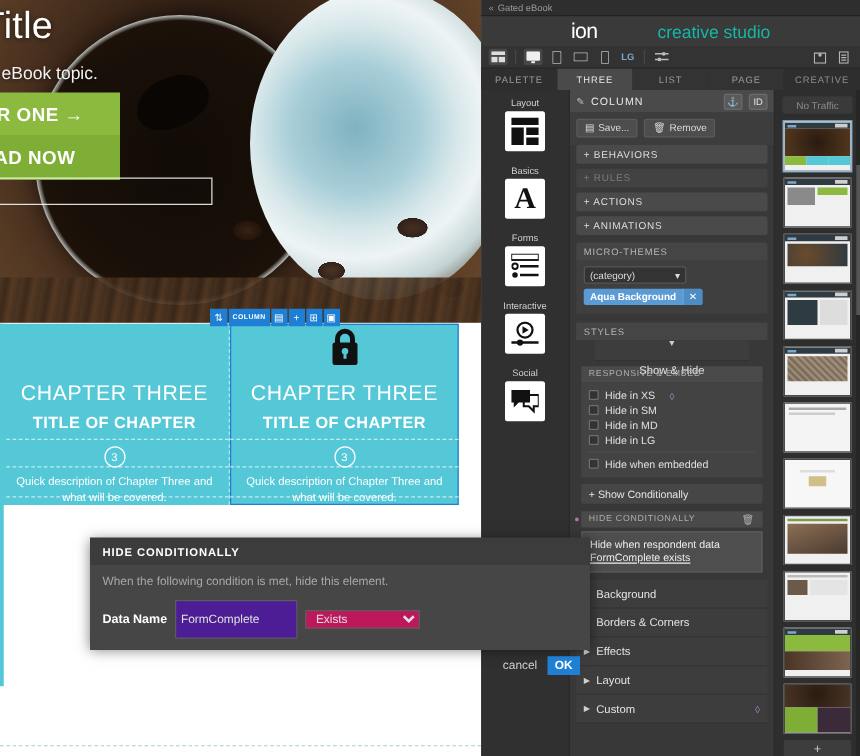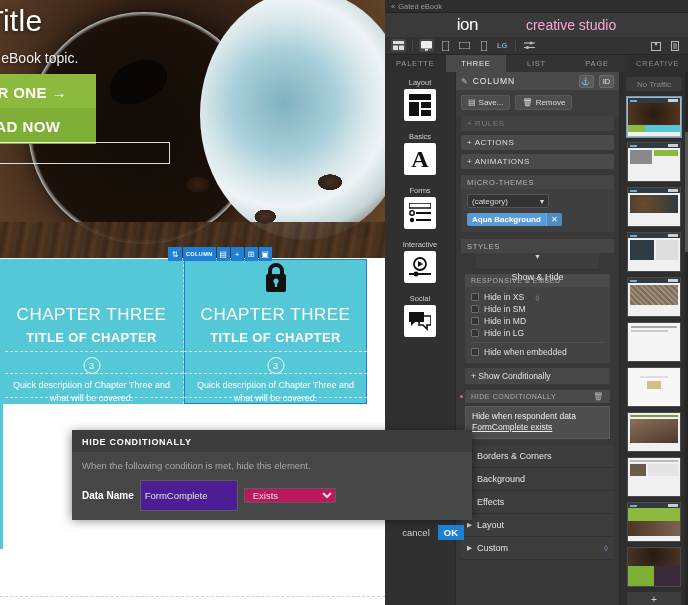--- a/index.html
+++ b/index.html
@@ -179,21 +179,21 @@
   .breadcrumb {
     height: 13px; background: #2e2e2e; border-bottom: 1px solid #222;
     font-size: 7.5px; color: #9a9a9a; display: flex; align-items: center;
     padding-left: 6px;
   }
   .ionbar {
     height: 24px; background: #3a3a3a; display: flex; align-items: center;
     justify-content: center; gap: 48px; position: relative;
   }
   .ion-logo { font-size: 17px; color: #ffffff; letter-spacing: -.5px; }
-  .ion-studio { font-size: 14px; color: #f9a8d4; font-weight: 400; }
+  .ion-studio { font-size: 14px; color: #14b8a6; font-weight: 400; }
   .toolbar2 {
     height: 18px; background: #333333; display: flex; align-items: center;
     gap: 4px; padding: 0 6px; border-bottom: 1px solid #262626;
   }
   .tb-btn {
     width: 15px; height: 13px; display: flex; align-items: center;
     justify-content: center; color: #cfcfcf;
   }
   .tb-btn.act { background: #484848; border-radius: 2px; }
   .tb-lg { font-size: 7.5px; color: #7fa8c8; font-weight: 700; padding: 0 2px; }
@@ -577,20 +577,21 @@
           <div class="ep-abtn">
             <span>▤</span>
             <span>Save...</span>
           </div>
           <div class="ep-abtn">
             <span>🗑</span>
             <span>Remove</span>
           </div>
         </div>
 
+        <div class="acc-row">+ BEHAVIORS</div>
         <div class="acc-row dis">+ RULES</div>
         <div class="acc-row">+ ACTIONS</div>
         <div class="acc-row">+ ANIMATIONS</div>
 
         <div class="sec-hdr">MICRO-THEMES</div>
         <div class="sec-box">
           <div class="mini-sel">
             <span>(category)</span>
             <span>▾</span>
           </div>
@@ -641,25 +642,25 @@
           <span class="hc-trash">🗑</span>
         </div>
         <div class="hc-card">
           <div>Hide when respondent data</div>
           <div style="text-decoration:underline">FormComplete exists</div>
         </div>
 
         <div style="height:6px"></div>
         <div class="acc2">
           <span class="t">▶</span>
-          <span class="l">Borders &amp; Corners</span>
+          <span class="l">Background</span>
         </div>
         <div class="acc2">
           <span class="t">▶</span>
-          <span class="l">Background</span>
+          <span class="l">Borders &amp; Corners</span>
         </div>
         <div class="acc2">
           <span class="t">▶</span>
           <span class="l">Effects</span>
         </div>
         <div class="acc2">
           <span class="t">▶</span>
           <span class="l">Layout</span>
         </div>
         <div class="acc2">

